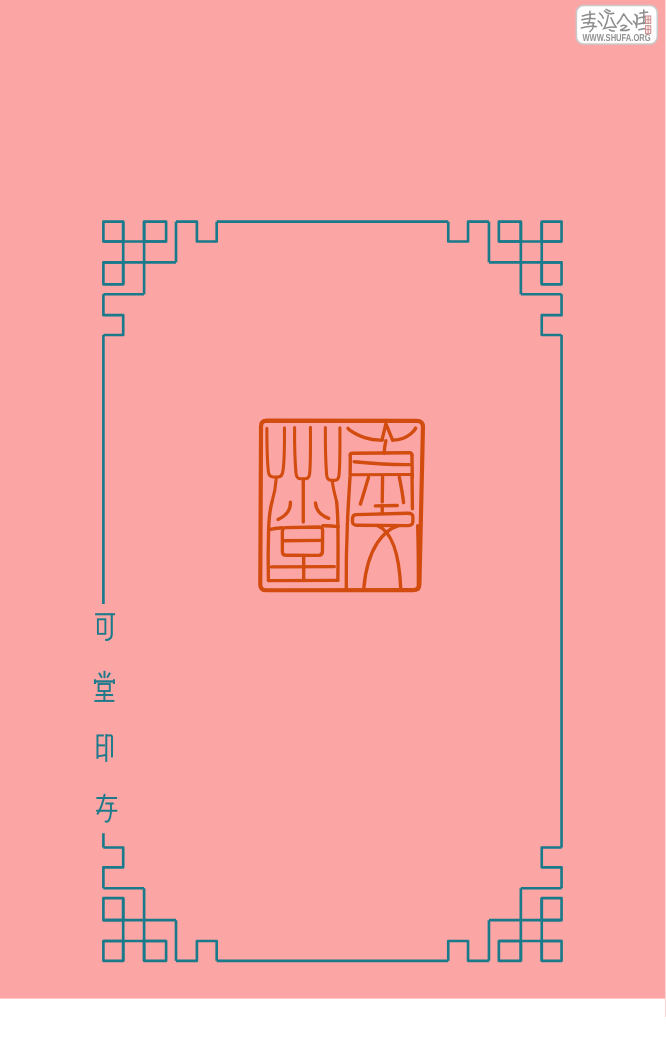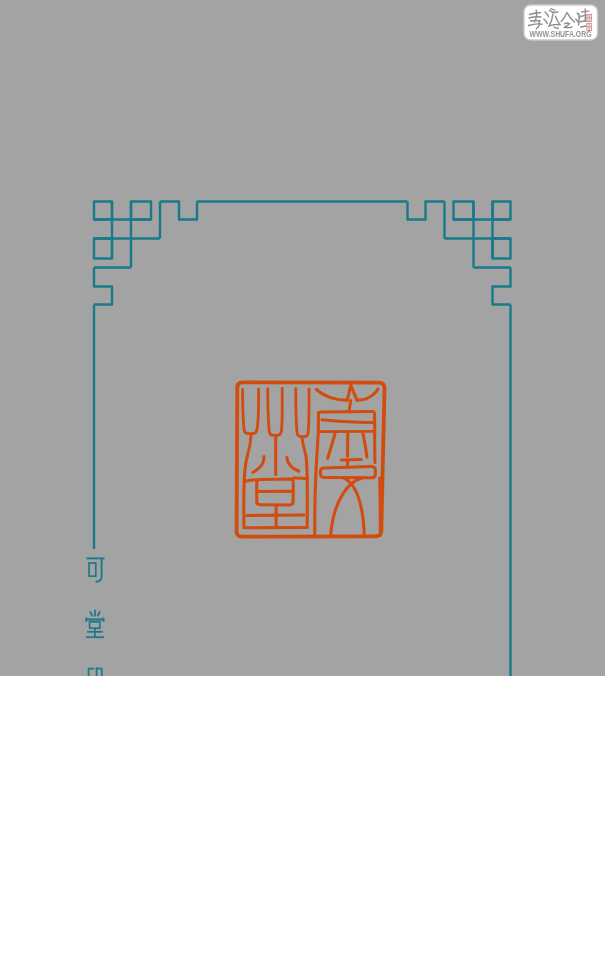--- a/index.html
+++ b/index.html
@@ -1,16 +1,16 @@
 <!DOCTYPE html>
 <html><head>
 <meta charset="utf-8">
 <style>
   html,body{margin:0;padding:0;background:#ffffff;}
-  .page{position:relative;width:605px;height:676px;background:#a3a3a3;overflow:hidden;
+  .page{position:relative;width:605px;height:908px;background:#fca5a5;overflow:hidden;
         font-family:"Liberation Sans", sans-serif;}
 </style>
 </head>
 <body>
 <div class="page">
 <svg width="605" height="964" viewBox="0 0 605 964" xmlns="http://www.w3.org/2000/svg">
 <defs>
 
 <g id="cnr" fill="none" stroke="#187a8a" stroke-width="2.4" stroke-linejoin="round">
   <path d="M0,0 h18 v18 h-18 z M37,0 h20 v18 h-20 z M0,37 h18 v20 h-18 z"></path>

